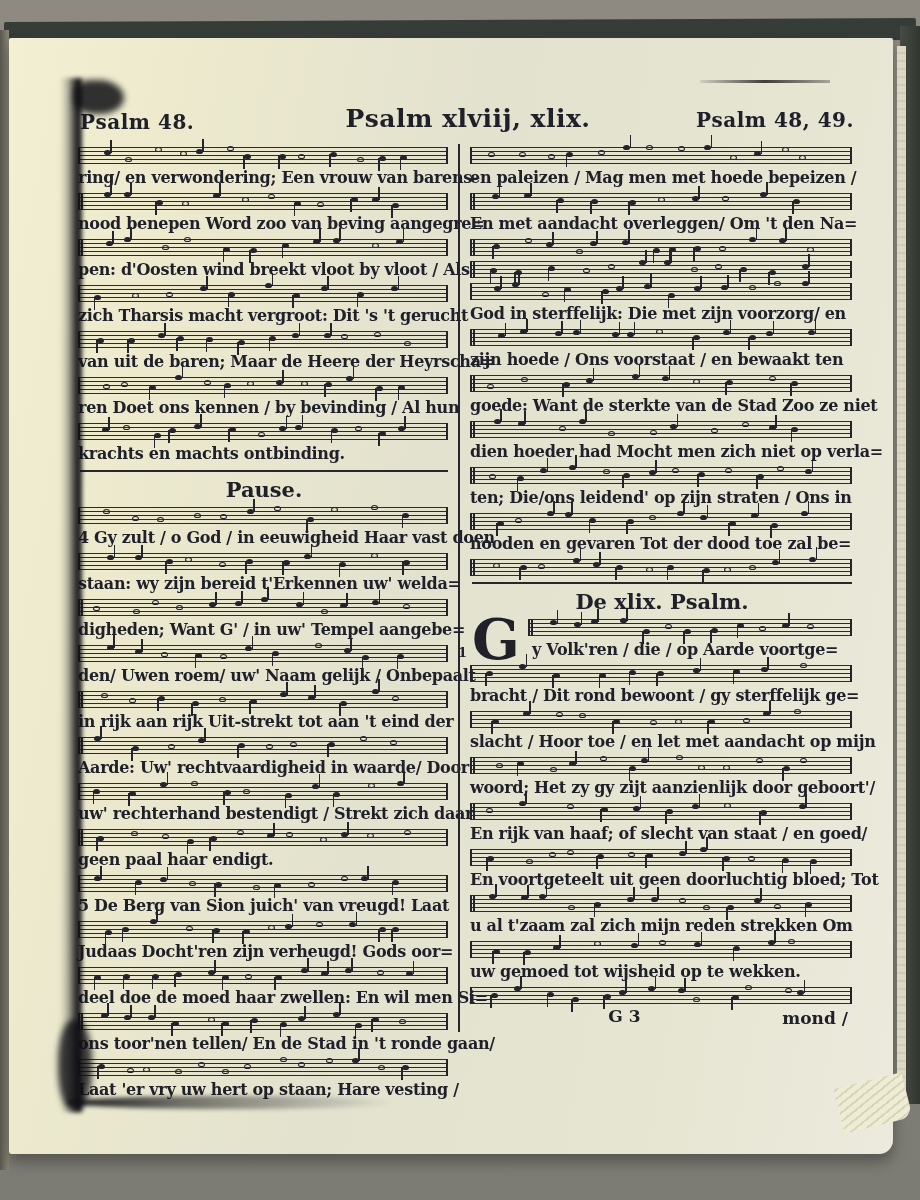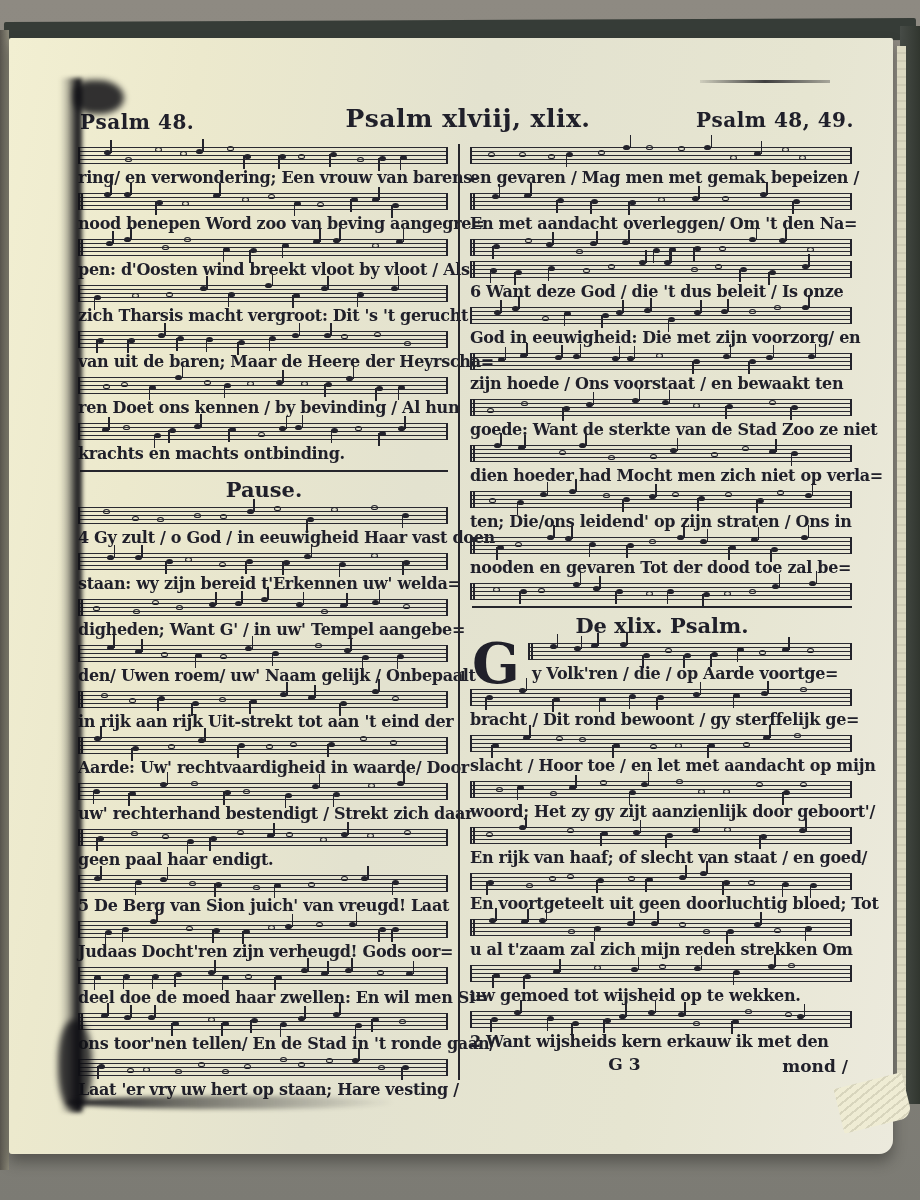--- a/index.html
+++ b/index.html
@@ -792,21 +792,21 @@
                 <span class="stem up"></span>
               </span>
               <span class="note open" style="left: 68.0532%; top: 8px;"></span>
               <span class="note" style="left: 74.4293%; top: 4px;">
                 <span class="stem up"></span>
               </span>
               <span class="note open" style="left: 81.7642%; top: 0px;"></span>
               <span class="note open" style="left: 86.1151%; top: 8px;"></span>
             </div>
           </div>
-          <div class="row-text">en gevaren / Mag men met gemak bepeizen /</div>
+          <div class="row-text">en paleizen / Mag men met hoede bepeizen /</div>
           <div class="row-music">
             <div class="staff">
               <span class="bar" style="left: 0px;"></span>
               <span class="bar" style="left: 3px;"></span>
               <span class="bar" style="right: 0px;"></span>
               <span class="note" style="left: 5.803%; top: 1px;">
                 <span class="stem up"></span>
               </span>
               <span class="note" style="left: 14.0115%; top: 0px;">
                 <span class="stem up"></span>
@@ -900,21 +900,20 @@
                 <span class="stem down"></span>
               </span>
               <span class="note" style="left: 78.2618%; top: 9px;">
                 <span class="stem down"></span>
               </span>
               <span class="note" style="left: 86.7848%; top: 3px;">
                 <span class="stem up"></span>
               </span>
             </div>
           </div>
-          <div class="row-text">6 Want deze God / die 't dus beleit / Is onze</div>
           <div class="row-music">
             <div class="staff">
               <span class="bar" style="left: 0px;"></span>
               <span class="bar" style="right: 0px;"></span>
               <span class="note" style="left: 6.22717%; top: 3px;">
                 <span class="stem up"></span>
               </span>
               <span class="note" style="left: 10.9936%; top: -1px;">
                 <span class="stem up"></span>
               </span>
@@ -940,21 +939,21 @@
               <span class="note" style="left: 65.582%; top: 2px;">
                 <span class="stem up"></span>
               </span>
               <span class="note open" style="left: 72.9642%; top: 2px;"></span>
               <span class="note open" style="left: 79.5435%; top: -2px;"></span>
               <span class="note" style="left: 86.8338%; top: -2px;">
                 <span class="stem up"></span>
               </span>
             </div>
           </div>
-          <div class="row-text">God in eeuwigheid: Die met zijn voorzorg/ en</div>
+          <div class="row-text">God in sterffelijk: Die met zijn voorzorg/ en</div>
           <div class="row-music">
             <div class="staff">
               <span class="bar" style="left: 0px;"></span>
               <span class="bar" style="left: 3px;"></span>
               <span class="bar" style="right: 0px;"></span>
               <span class="note" style="left: 7.37349%; top: 4px;">
                 <span class="stem up"></span>
               </span>
               <span class="note" style="left: 12.9697%; top: 0px;">
                 <span class="stem up"></span>
@@ -1471,21 +1470,20 @@
               <span class="note" style="left: 68.5857%; top: 8px;">
                 <span class="stem down"></span>
               </span>
               <span class="note open" style="left: 72.0648%; top: -2px;"></span>
               <span class="note open" style="left: 82.4441%; top: 1px;"></span>
               <span class="note" style="left: 85.6429%; top: 3px;">
                 <span class="stem up"></span>
               </span>
             </div>
           </div>
-          <div class="row-text">2 Want  wijsheids  kern  erkauw  ik  met  den</div>
           <div class="row-footer">
             <span class="sig">G 3</span>
             <span class="catch">mond /</span>
           </div>
         </div>
     </div>
   </div>
 
   <div class="smudge-left"></div>
   <div class="smudge-blob1"></div>

